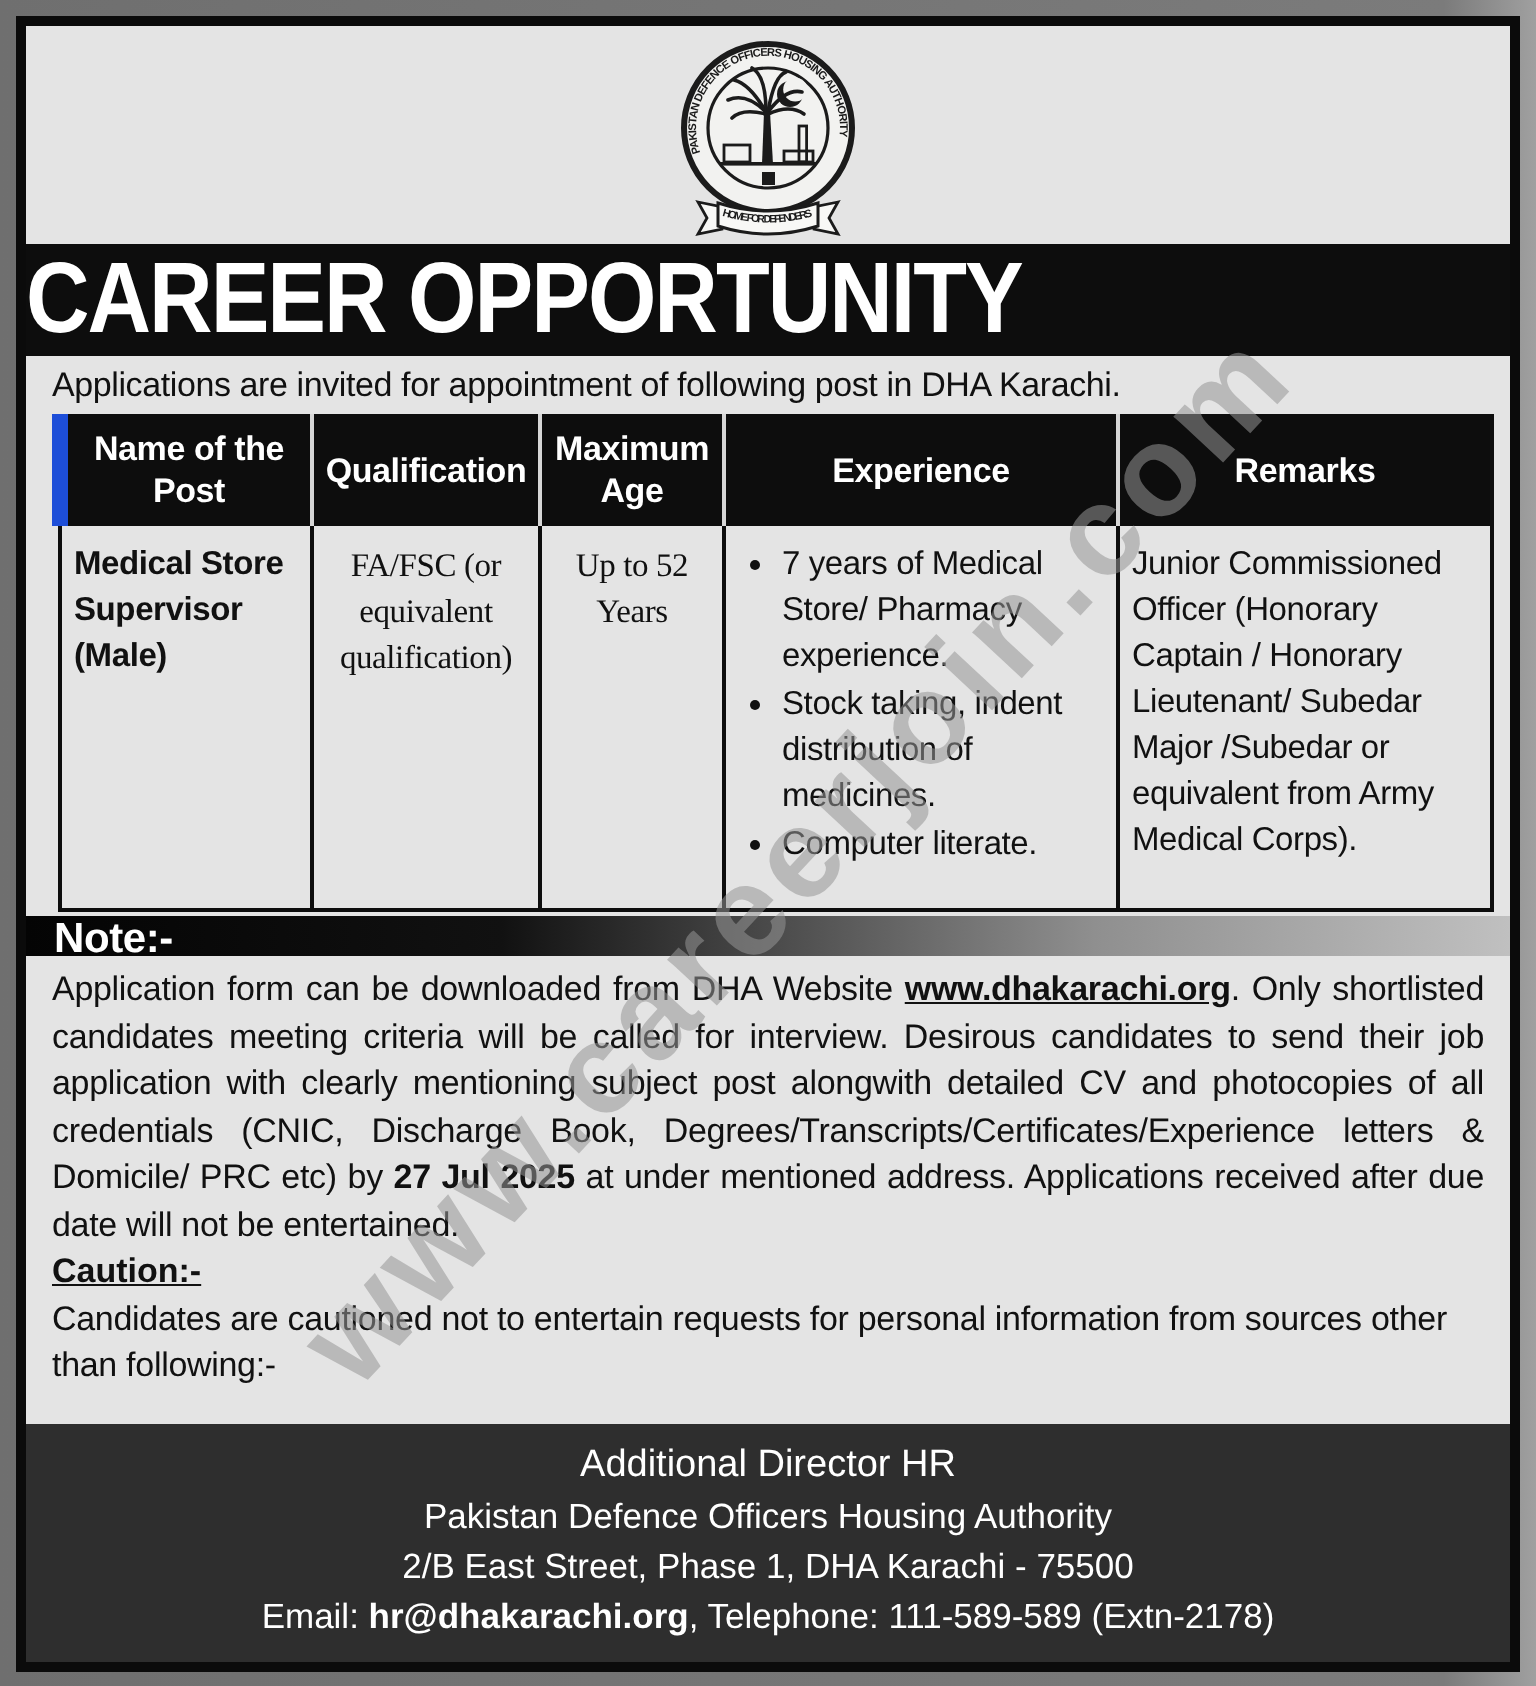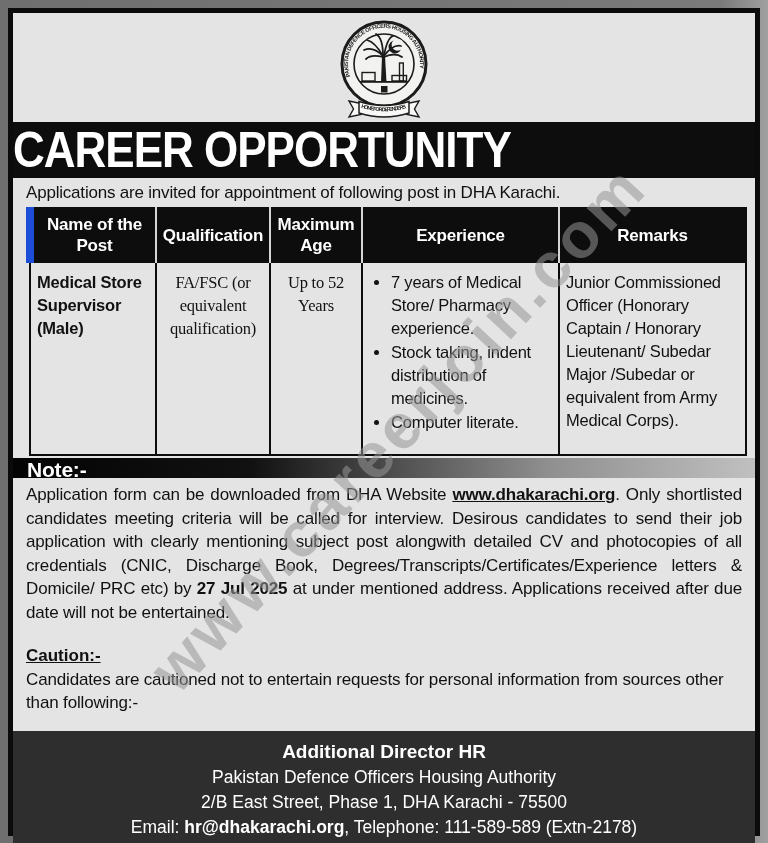--- a/index.html
+++ b/index.html
@@ -38,29 +38,29 @@
   td.c-exp li { margin-bottom:1px; }
   .note-bar {
     margin-top:2px; height:20px; flex:0 0 auto;
     background:linear-gradient(90deg,#040404 0%,#111 32%,#8f8f8f 72%,#c0c0c0 100%);
     color:#fff; font-weight:bold; font-size:21px; line-height:23px; padding-left:14px; letter-spacing:-0.2px;
   }
   .body-text { padding:5px 13px 16px; }
   .para { font-size:17px; line-height:23.5px; text-align:justify; letter-spacing:-0.15px; }
   .lnk { font-weight:bold; text-decoration:underline; }
   .bold { font-weight:bold; }
-  .caution-label { font-size:17px; font-weight:bold; text-decoration:underline; margin-top:20px; line-height:23.5px; }
+  .caution-label { font-size:17px; font-weight:bold; text-decoration:underline; margin-top:0; line-height:23.5px; }
   .caution-text { font-size:17px; line-height:23.5px; letter-spacing:-0.15px; }
   .email-line { text-align:center; font-weight:bold; font-size:17px; line-height:23px; padding:5px 0 2px; }
   .email-line .u { text-decoration:underline; }
   .footer {
     margin-top:auto; background:var(--footer_bg,#2e2e2e); color:#fff; text-align:center;
     padding:8px 0 10px; flex:0 0 auto;
   }
-  .footer .f1 { font-weight:bold; font-size:19px; line-height:26px; }
+  .footer .f1 { font-weight:normal; font-size:19px; line-height:26px; }
   .footer .f2 { font-size:17.5px; line-height:25px; font-weight:400; }
   .footer .fb { font-weight:bold; }
   .watermark { position:absolute; left:0; top:0; width:768px; height:843px; pointer-events:none; z-index:40; overflow:hidden; }
   .watermark span {
     position:absolute; left:398px; top:428px;
     transform:translate(-50%,-50%) rotate(-47deg);
     font-size:64px; font-weight:bold; letter-spacing:4px;
     color:var(--watermark,rgba(150,150,150,0.55)); white-space:nowrap;
   }
 </style>

